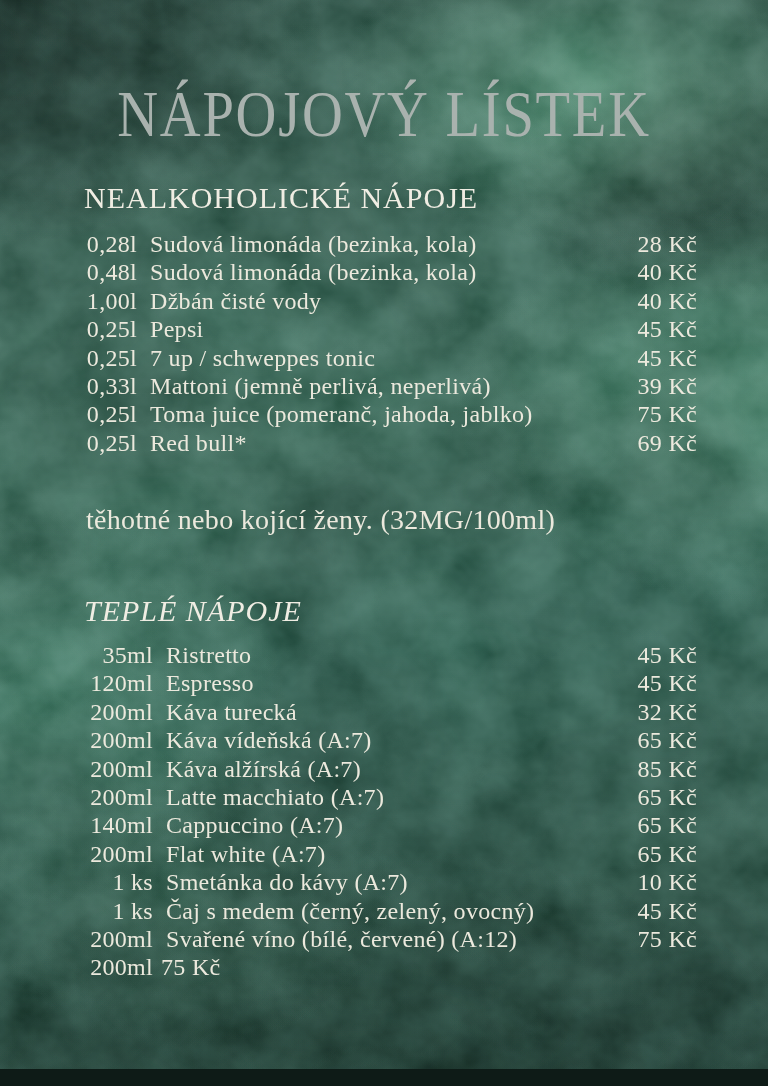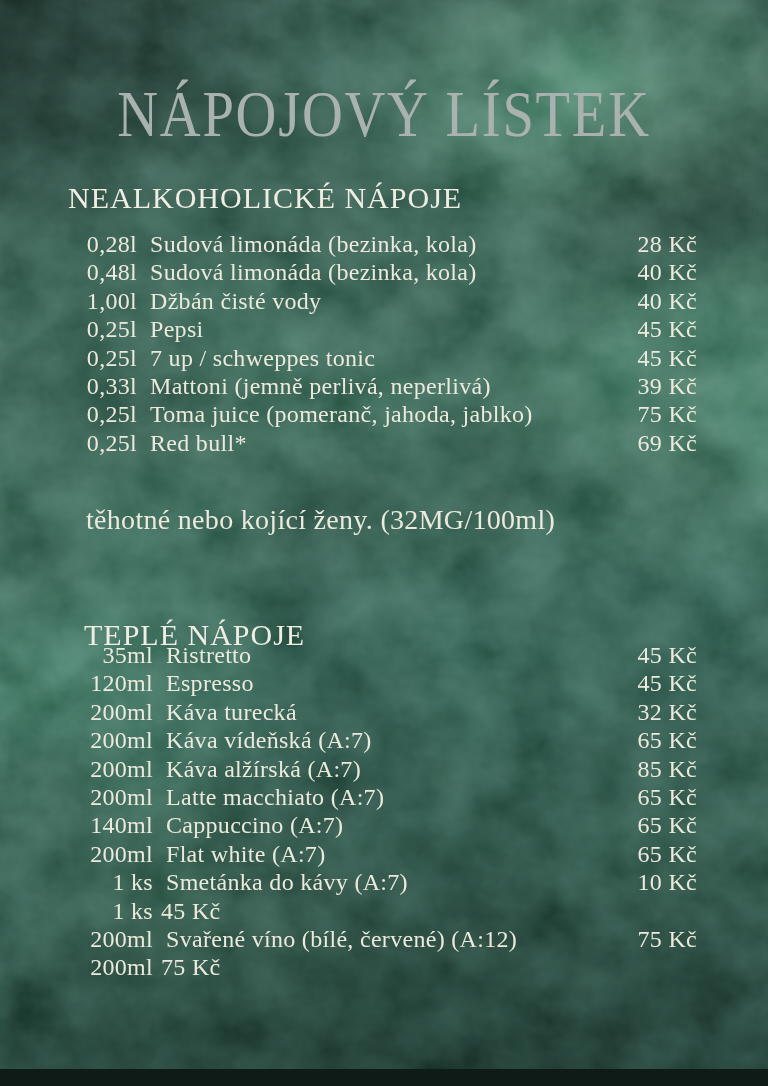--- a/index.html
+++ b/index.html
@@ -34,22 +34,22 @@
     transform-origin:50% 50%;
     white-space:nowrap;
   }
   .section-heading{
     position:absolute;
     font-size:30px;line-height:1;
     letter-spacing:1px;
     color:#f0ede3;
     white-space:nowrap;
   }
-  .heading-1{left:68px;top:183px;}
-  .heading-2{left:84px;top:620px;}
+  .heading-1{left:84px;top:183px;}
+  .heading-2{left:84px;top:596px;font-style:italic;}
 
   .menu-rows{position:absolute;color:#ece9dd;font-size:24px;}
   .rows-1{left:69px;top:230px;width:628px;}
   .rows-2{left:70px;top:641px;width:627px;}
   .row{display:flex;align-items:baseline;line-height:28.4px;white-space:nowrap;}
   .vol{text-align:right;flex:0 0 auto;letter-spacing:.3px;}
   .rows-1 .vol{width:68px;}
   .rows-2 .vol{width:83px;}
   .nm{flex:1 1 auto;margin-left:13px;overflow:hidden;letter-spacing:.3px;}
   .pr{flex:0 0 auto;text-align:right;margin-left:8px;letter-spacing:.3px;}
@@ -183,20 +183,21 @@
           <span class="nm">Flat white (A:7)</span>
           <span class="pr">65 Kč</span>
         </div>
         <div class="row">
           <span class="vol">1 ks</span>
           <span class="nm">Smetánka do kávy (A:7)</span>
           <span class="pr">10 Kč</span>
         </div>
         <div class="row">
           <span class="vol">1 ks</span>
+          <span class="nm">Čaj s medem (černý, zelený, ovocný)</span>
           <span class="pr">45 Kč</span>
         </div>
         <div class="row">
           <span class="vol">200ml</span>
           <span class="nm">Svařené víno (bílé, červené) (A:12)</span>
           <span class="pr">75 Kč</span>
         </div>
         <div class="row">
           <span class="vol">200ml</span>
           <span class="pr">75 Kč</span>

